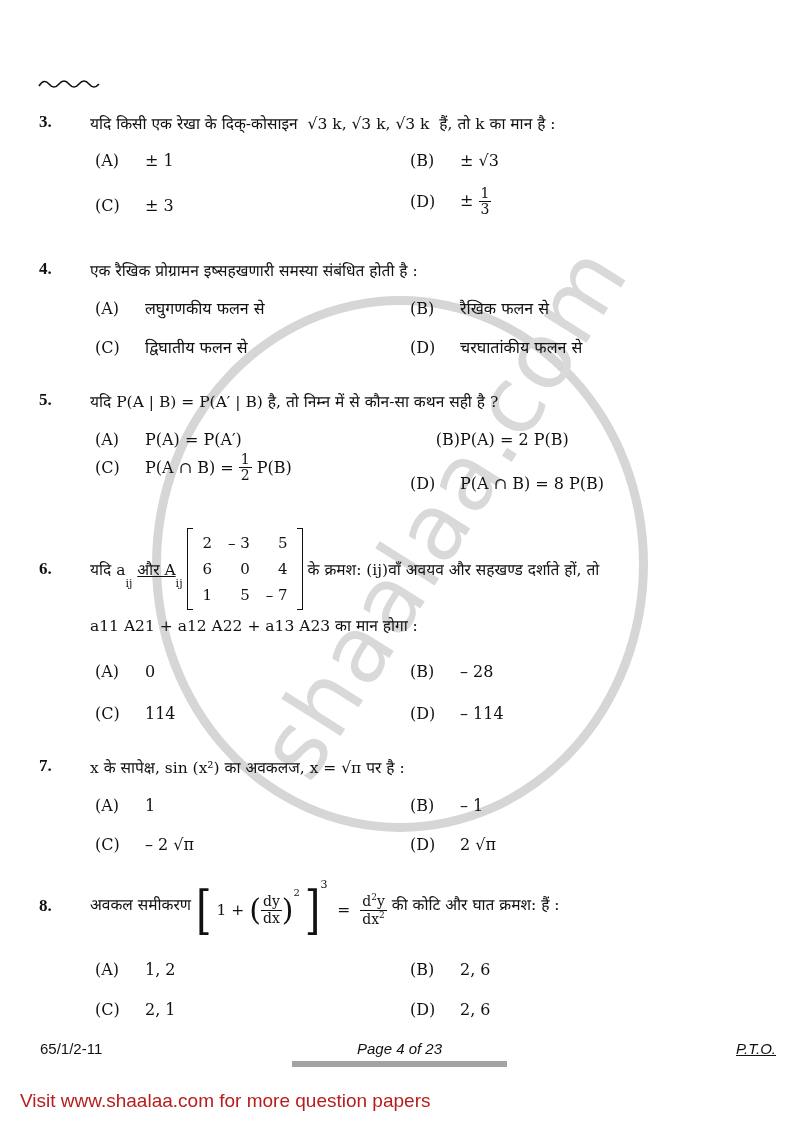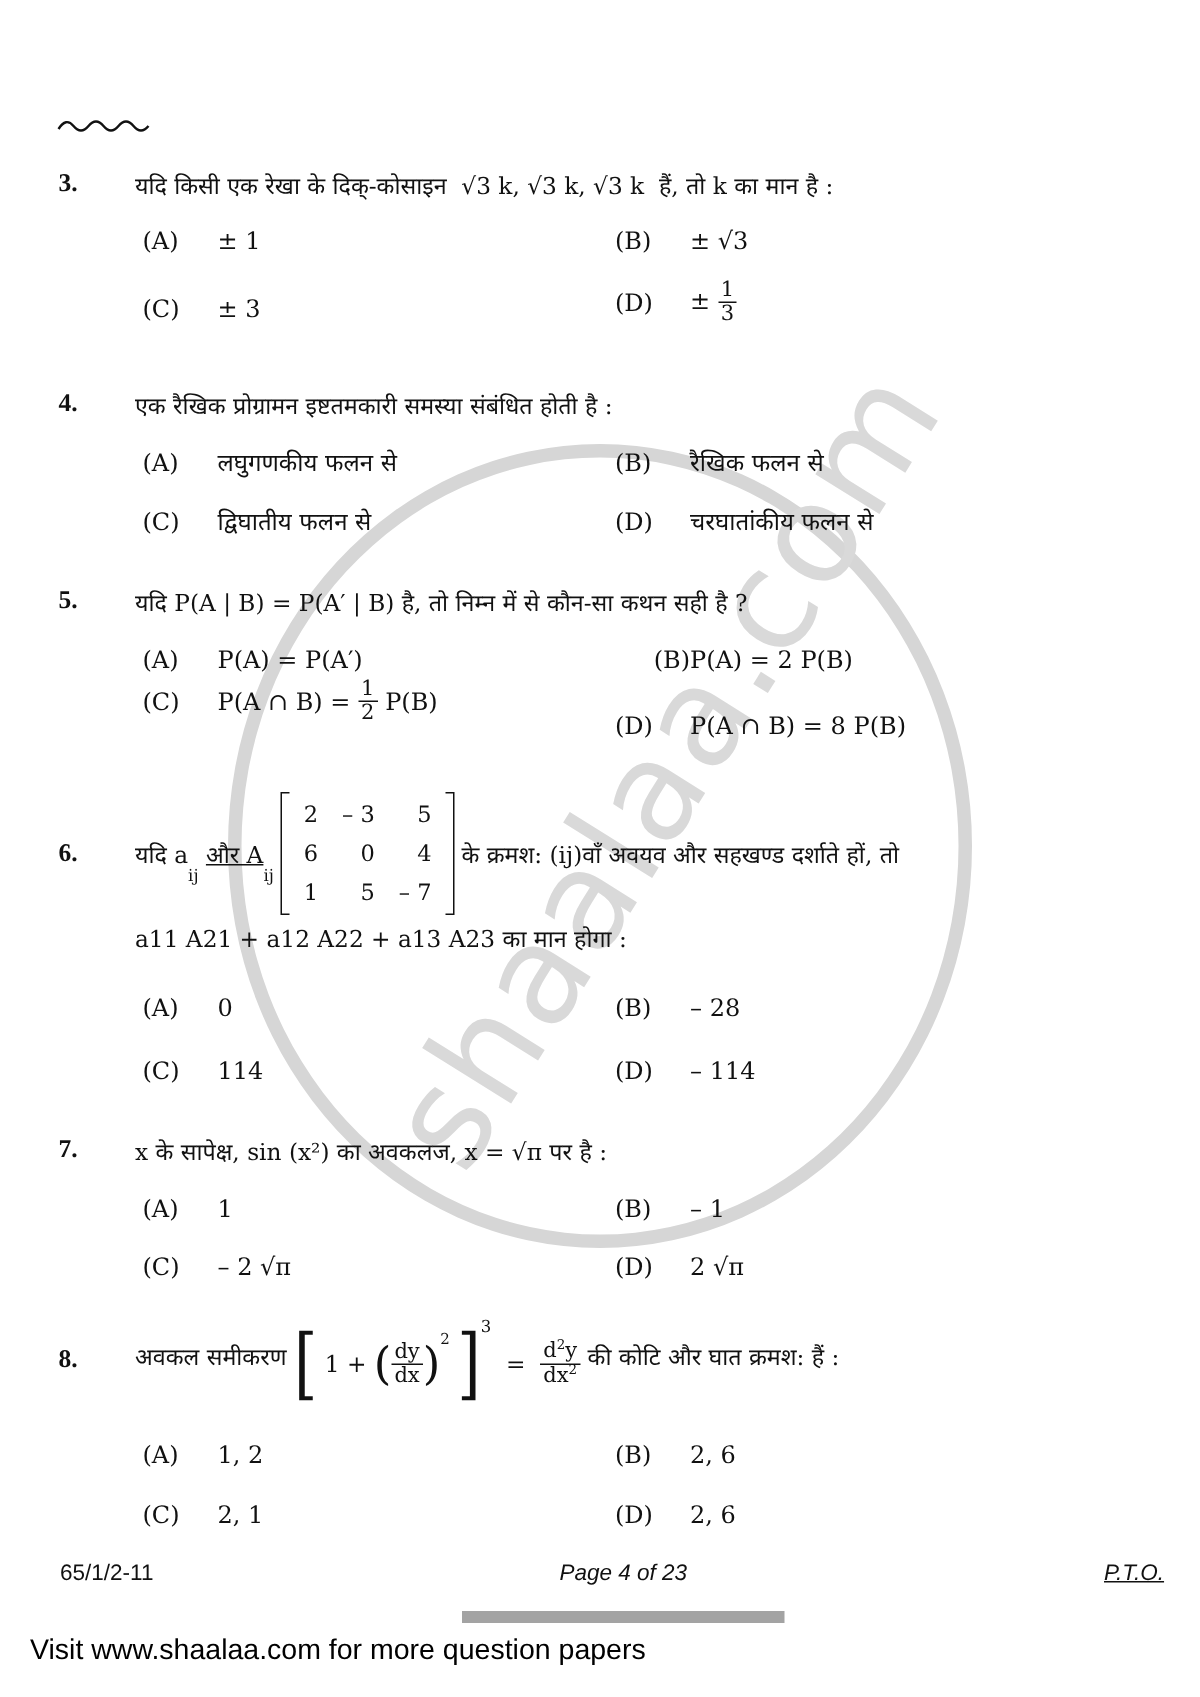--- a/index.html
+++ b/index.html
@@ -42,25 +42,25 @@
       content: ""; position: absolute; top: 0; bottom: 0; width: 5px;
       border-top: 1.5px solid #111; border-bottom: 1.5px solid #111;
     }
     .matrix::before { left: 0; }
     .matrix::after { right: 0; }
     .matrix table { border-collapse: collapse; }
     .matrix td { padding: 0 8px; text-align: right; }
     .footer { position: absolute; top: 1040px; left: 0; width: 800px; z-index: 1;
       font-family: "Liberation Sans", sans-serif; font-size: 15px; }
     .footer .code { position: absolute; left: 40px; }
-    .footer .page { position: absolute; left: 308px; width: 215px; text-align: center; font-style: italic;
-      border-bottom: 8px solid #a3a3a3; padding-bottom: 17px; }
+    .footer .page { position: absolute; left: 292px; width: 215px; text-align: center; font-style: italic;
+      border-bottom: 6px solid #a3a3a3; padding-bottom: 4px; }
     .footer .pto { position: absolute; left: 736px; font-style: italic; text-decoration: underline; }
     .visit { position: absolute; left: 20px; top: 1090px; font-family: "Liberation Sans", sans-serif;
-      font-size: 19px; color: #000000; z-index: 1; }
+      font-size: 19px; color: #b91c1c; z-index: 1; }
     .bigbr { display: inline-block; vertical-align: middle; font-size: 40px; line-height: 1; transform: scaleY(1.3); }
     .paren { display: inline-block; vertical-align: middle; font-size: 30px; line-height: 1; }
   </style>
 </head>
 <body>
 
 <div class="watermark-circle"></div>
 <div class="watermark-text">shaalaa.com</div>
 
 <svg class="squiggle" width="66" height="14" viewBox="0 0 66 14">
@@ -84,21 +84,21 @@
     <span class="lbl">(C)</span><span>± 3</span>
   </div>
   <div class="opt col-b" style="top:76px;">
     <span class="lbl" style="vertical-align:middle;">(D)</span><span>±</span>
     <span class="frac"><span class="num">1</span><span class="den">3</span></span>
   </div>
 </div>
 
 <div class="q" style="top:257px;">
   <span class="qnum" style="top:2px;">4.</span>
-  <span class="qtext" style="top:2px;">एक रैखिक प्रोग्रामन इष्टतमकारी समस्या संबंधित होती है :</span>
+  <span class="qtext" style="top:2px;">एक रैखिक प्रोग्रामन इष्सहखणारी समस्या संबंधित होती है :</span>
   <div class="opt col-a" style="top:40px;">
     <span class="lbl">(A)</span><span>लघुगणकीय फलन से</span>
   </div>
   <div class="opt col-b" style="top:40px;">
     <span class="lbl">(B)</span><span>रैखिक फलन से</span>
   </div>
   <div class="opt col-a" style="top:79px;">
     <span class="lbl">(C)</span><span>द्विघातीय फलन से</span>
   </div>
   <div class="opt col-b" style="top:79px;">

